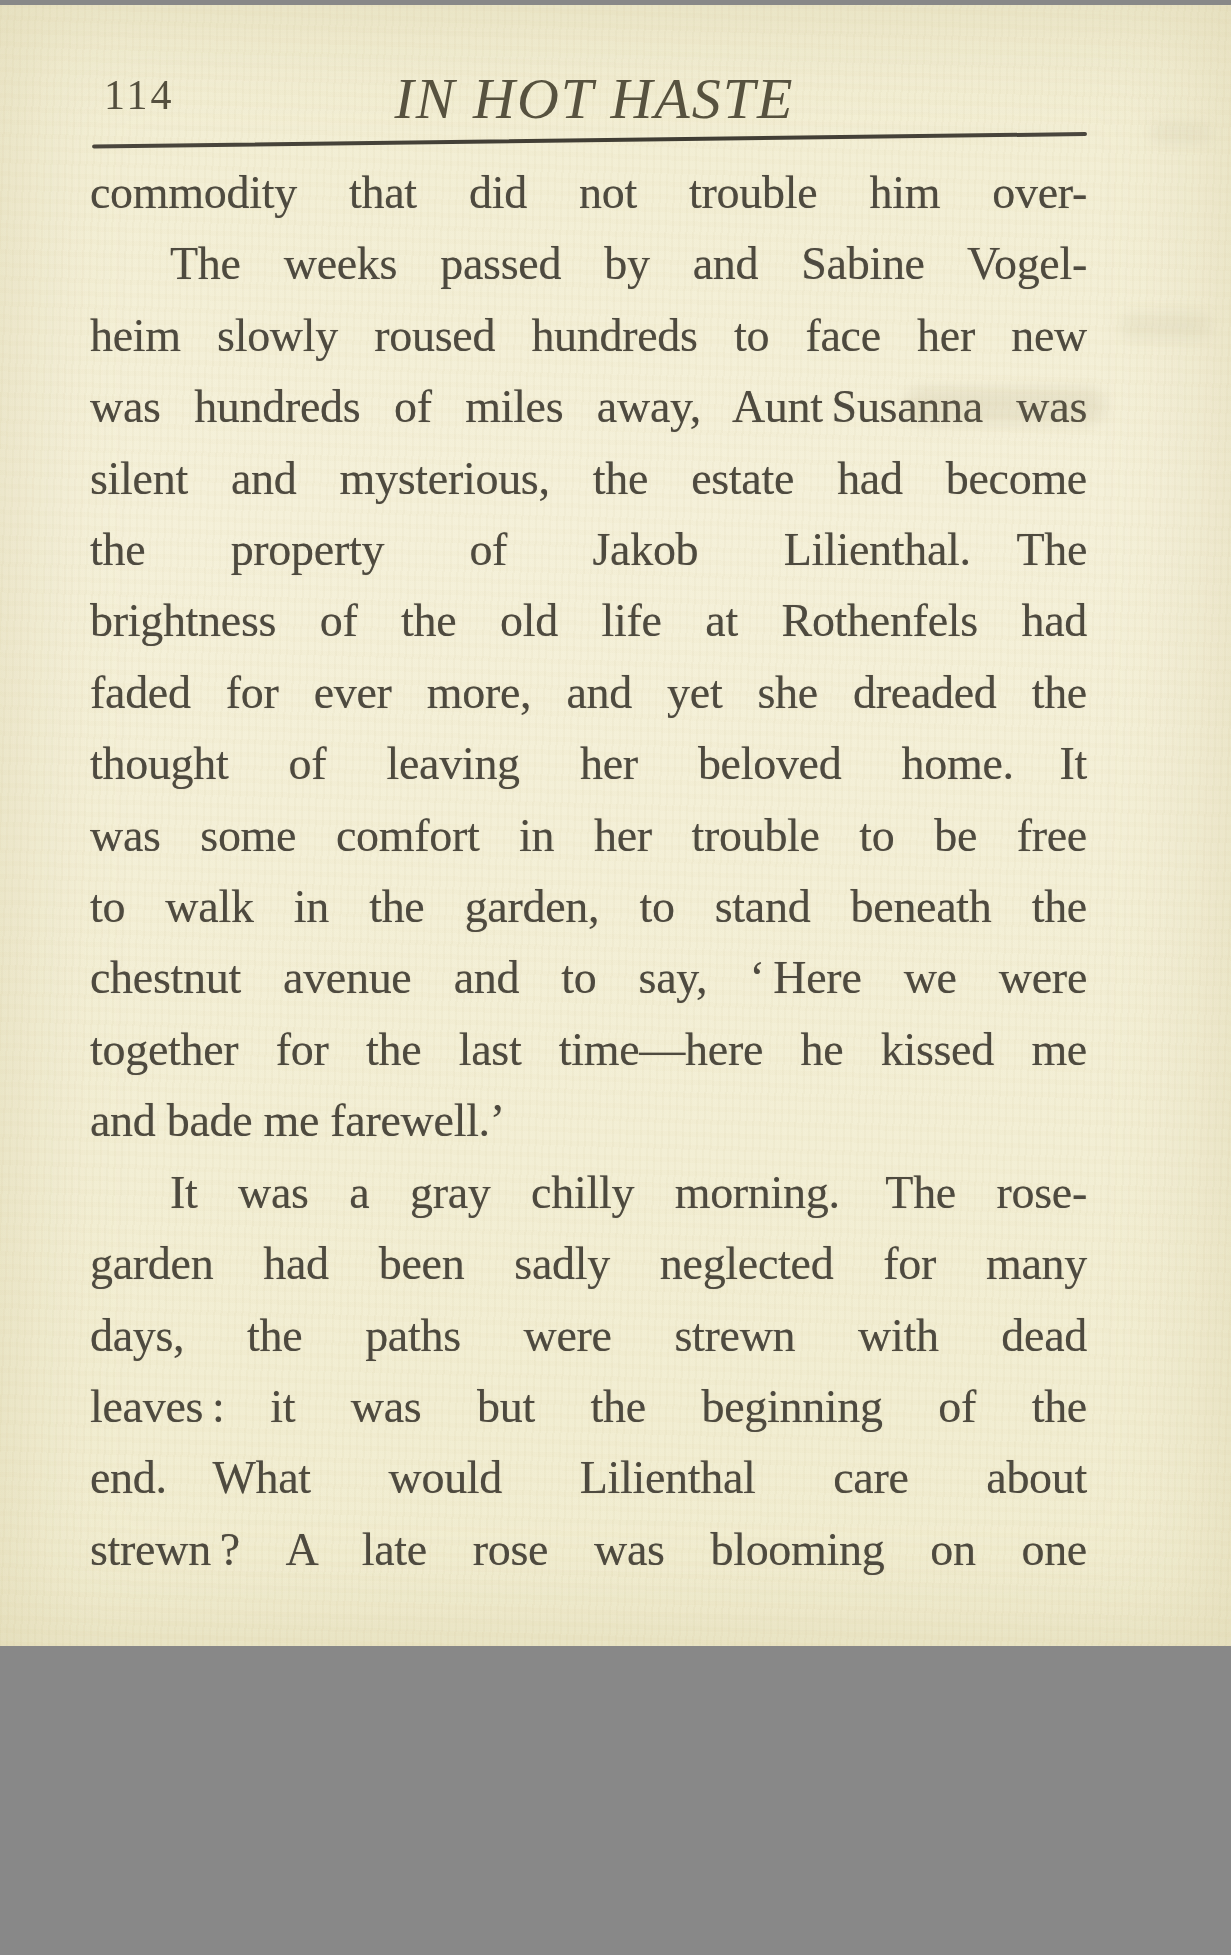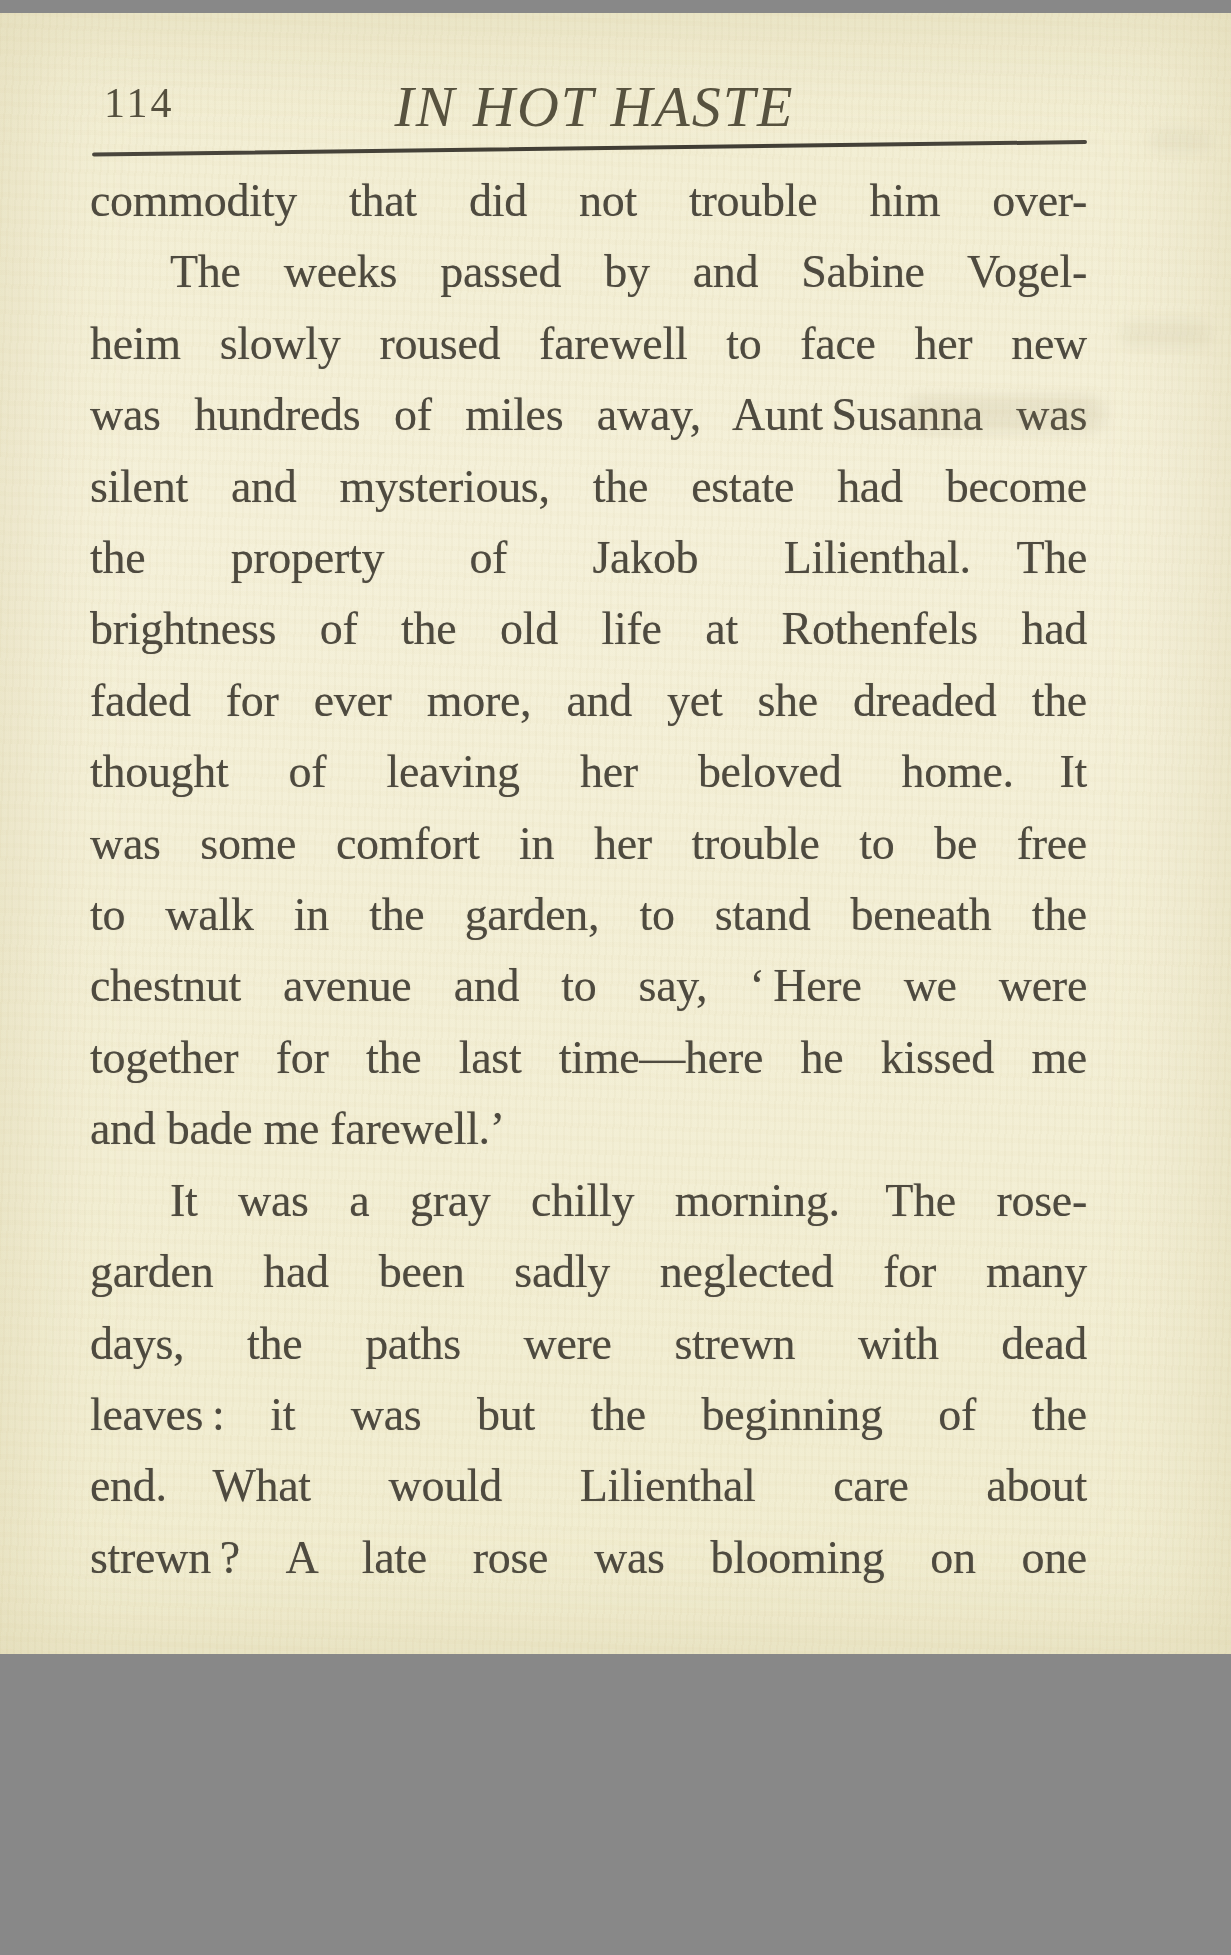--- a/index.html
+++ b/index.html
@@ -4,21 +4,21 @@
 <style>
   html, body {
     margin: 0;
     padding: 0;
     background: #888;
   }
   .page {
     position: relative;
     width: 1231px;
     height: 1641px;
-    margin: 13px auto;
+    margin: 5px auto;
     background-color: #f3eed4;
     background-image:
       repeating-linear-gradient(92deg,
         rgba(186,176,128,0.045) 0px, rgba(186,176,128,0.045) 2px,
         rgba(255,255,240,0.05) 2px, rgba(255,255,240,0.05) 7px),
       repeating-linear-gradient(2deg,
         rgba(200,190,140,0.03) 0px, rgba(200,190,140,0.03) 5px,
         rgba(255,255,245,0.03) 5px, rgba(255,255,245,0.03) 13px),
       linear-gradient(180deg, #f1ecd0 0%, #f4efd7 30%, #f2edd2 70%, #f0ebcd 100%);
     box-shadow: inset 0 0 120px rgba(185,172,120,0.28);
@@ -105,21 +105,21 @@
   <div class="header-rule"></div>
 
   <div class="body-text">
 
     <div class="paragraph">
       <div class="line j">commodity that did not trouble him over-</div>
     </div>
 
     <div class="paragraph">
       <div class="line j indent">The weeks passed by and Sabine Vogel-</div>
-      <div class="line j">heim slowly roused farewell to face her new</div>
+      <div class="line j">heim slowly roused hundreds to face her new</div>
       <div class="line j">was hundreds of miles away, Aunt Susanna was</div>
       <div class="line j">silent and mysterious, the estate had become</div>
       <div class="line j">the property of Jakob Lilienthal. The</div>
       <div class="line j">brightness of the old life at Rothenfels had</div>
       <div class="line j">faded for ever more, and yet she dreaded the</div>
       <div class="line j">thought of leaving her beloved home. It</div>
       <div class="line j">was some comfort in her trouble to be free</div>
       <div class="line j">to walk in the garden, to stand beneath the</div>
       <div class="line j">chestnut avenue and to say, ‘ Here we were</div>
       <div class="line j">together for the last time—here he kissed me</div>

